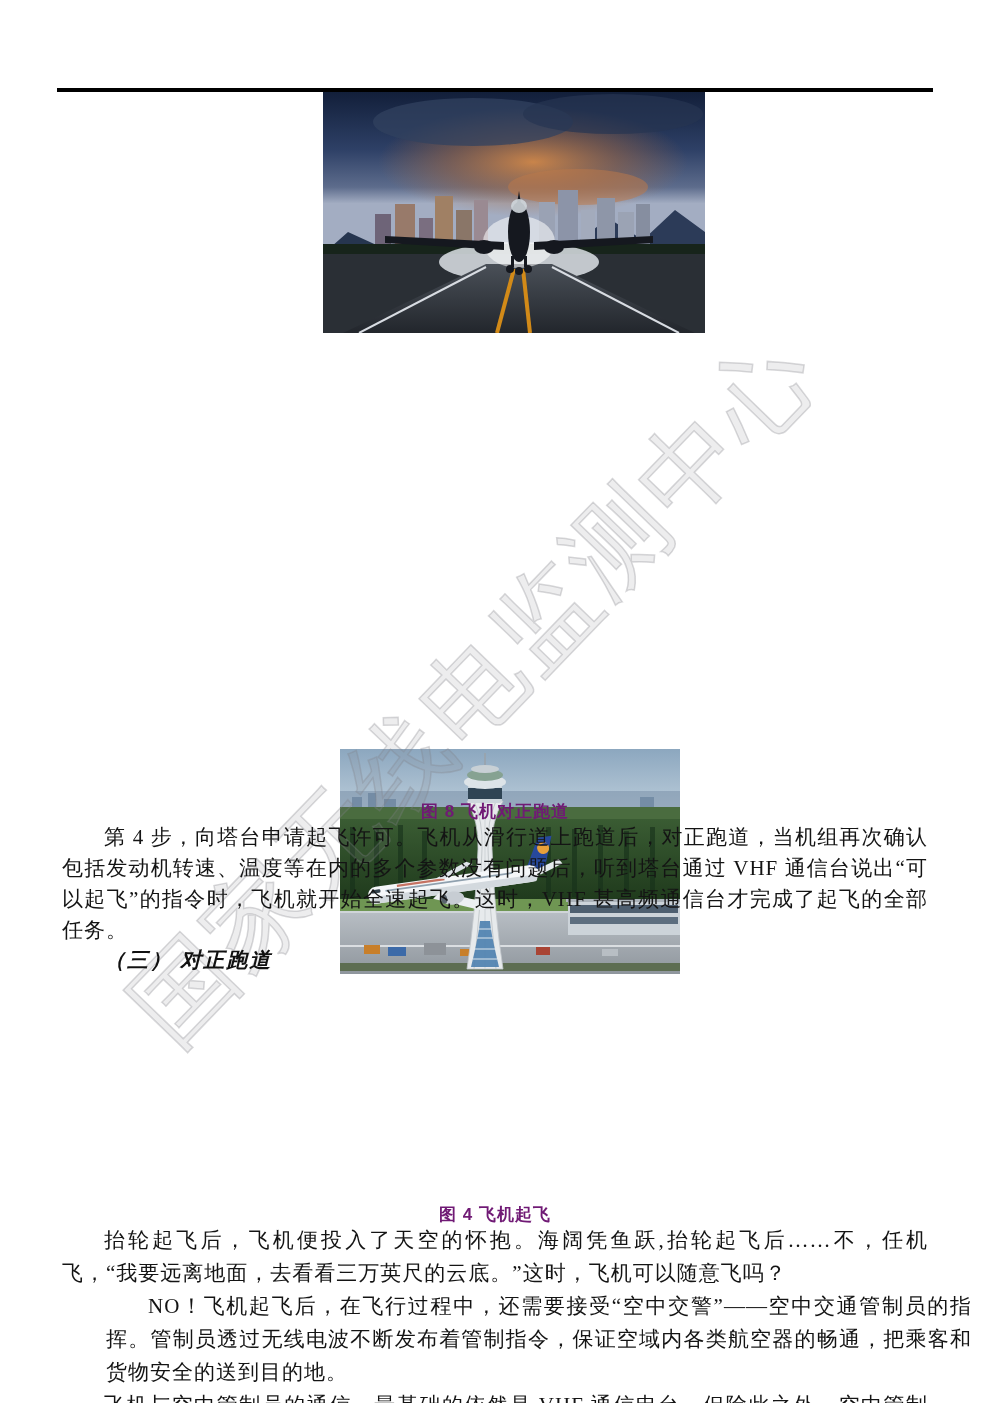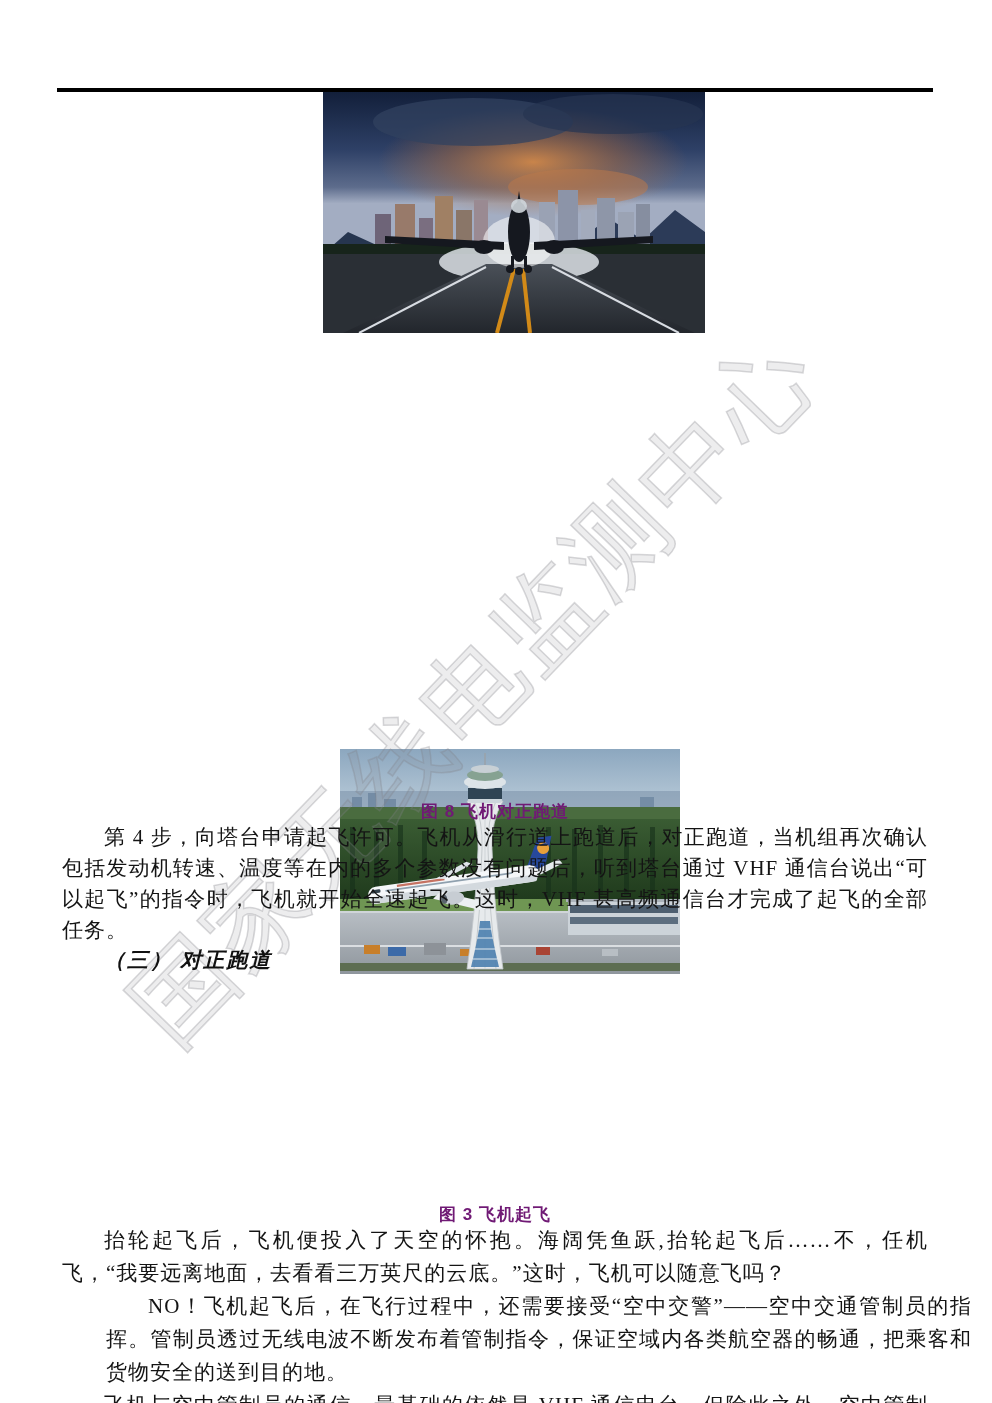--- a/index.html
+++ b/index.html
@@ -214,21 +214,21 @@
 
   <div class="watermark">国家无线电监测中心</div>
 
   <div class="text-layer">
     <div class="figcaption cap8">图 8 飞机对正跑道</div>
 
     <p class="para p1">第 4 步，向塔台申请起飞许可。飞机从滑行道上跑道后，对正跑道，当机组再次确认包括发动机转速、温度等在内的多个参数没有问题后，听到塔台通过 VHF 通信台说出“可以起飞”的指令时，飞机就开始全速起飞。这时，VHF 甚高频通信台才完成了起飞的全部任务。</p>
 
     <h3 class="subheading">（三） 对正跑道</h3>
 
-    <div class="figcaption cap9">图 3 飞机起飞</div>
+    <div class="figcaption cap9">图 4 飞机起飞</div>
 
     <p class="para p2">抬轮起飞后，飞机便投入了天空的怀抱。海阔凭鱼跃,抬轮起飞后……不，任机飞，“我要远离地面，去看看三万英尺的云底。”这时，飞机可以随意飞吗？</p>
     <p class="para p3">NO！飞机起飞后，在飞行过程中，还需要接受“空中交警”——空中交通管制员的指挥。管制员透过无线电波不断发布着管制指令，保证空域内各类航空器的畅通，把乘客和货物安全的送到目的地。</p>
     <p class="para p4">飞机与空中管制员的通信，最基础的依然是 VHF 通信电台，但除此之外，空中管制员要掌握飞机在飞行过程中的实时动态及有关信息，还需要 VHF 数据通信、管制雷达等无线电系统的帮助。VHF 数据通信可以为空管部门提供飞机在飞行过程中的实时动态及有关信息,并将地面有关部门的相关信息及时传递给飞行中的飞机。</p>
 
   </div>
 
 </div>
 
 </body></html>

